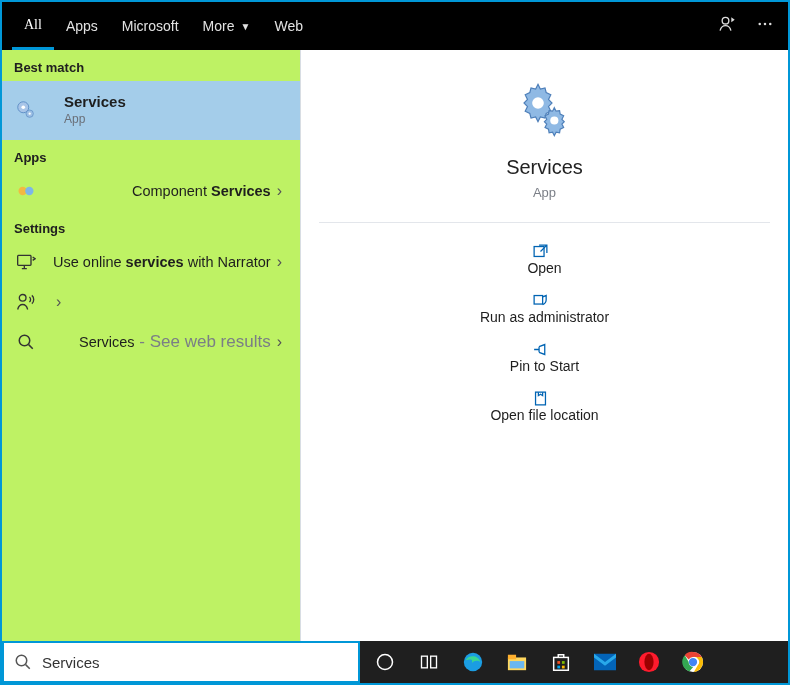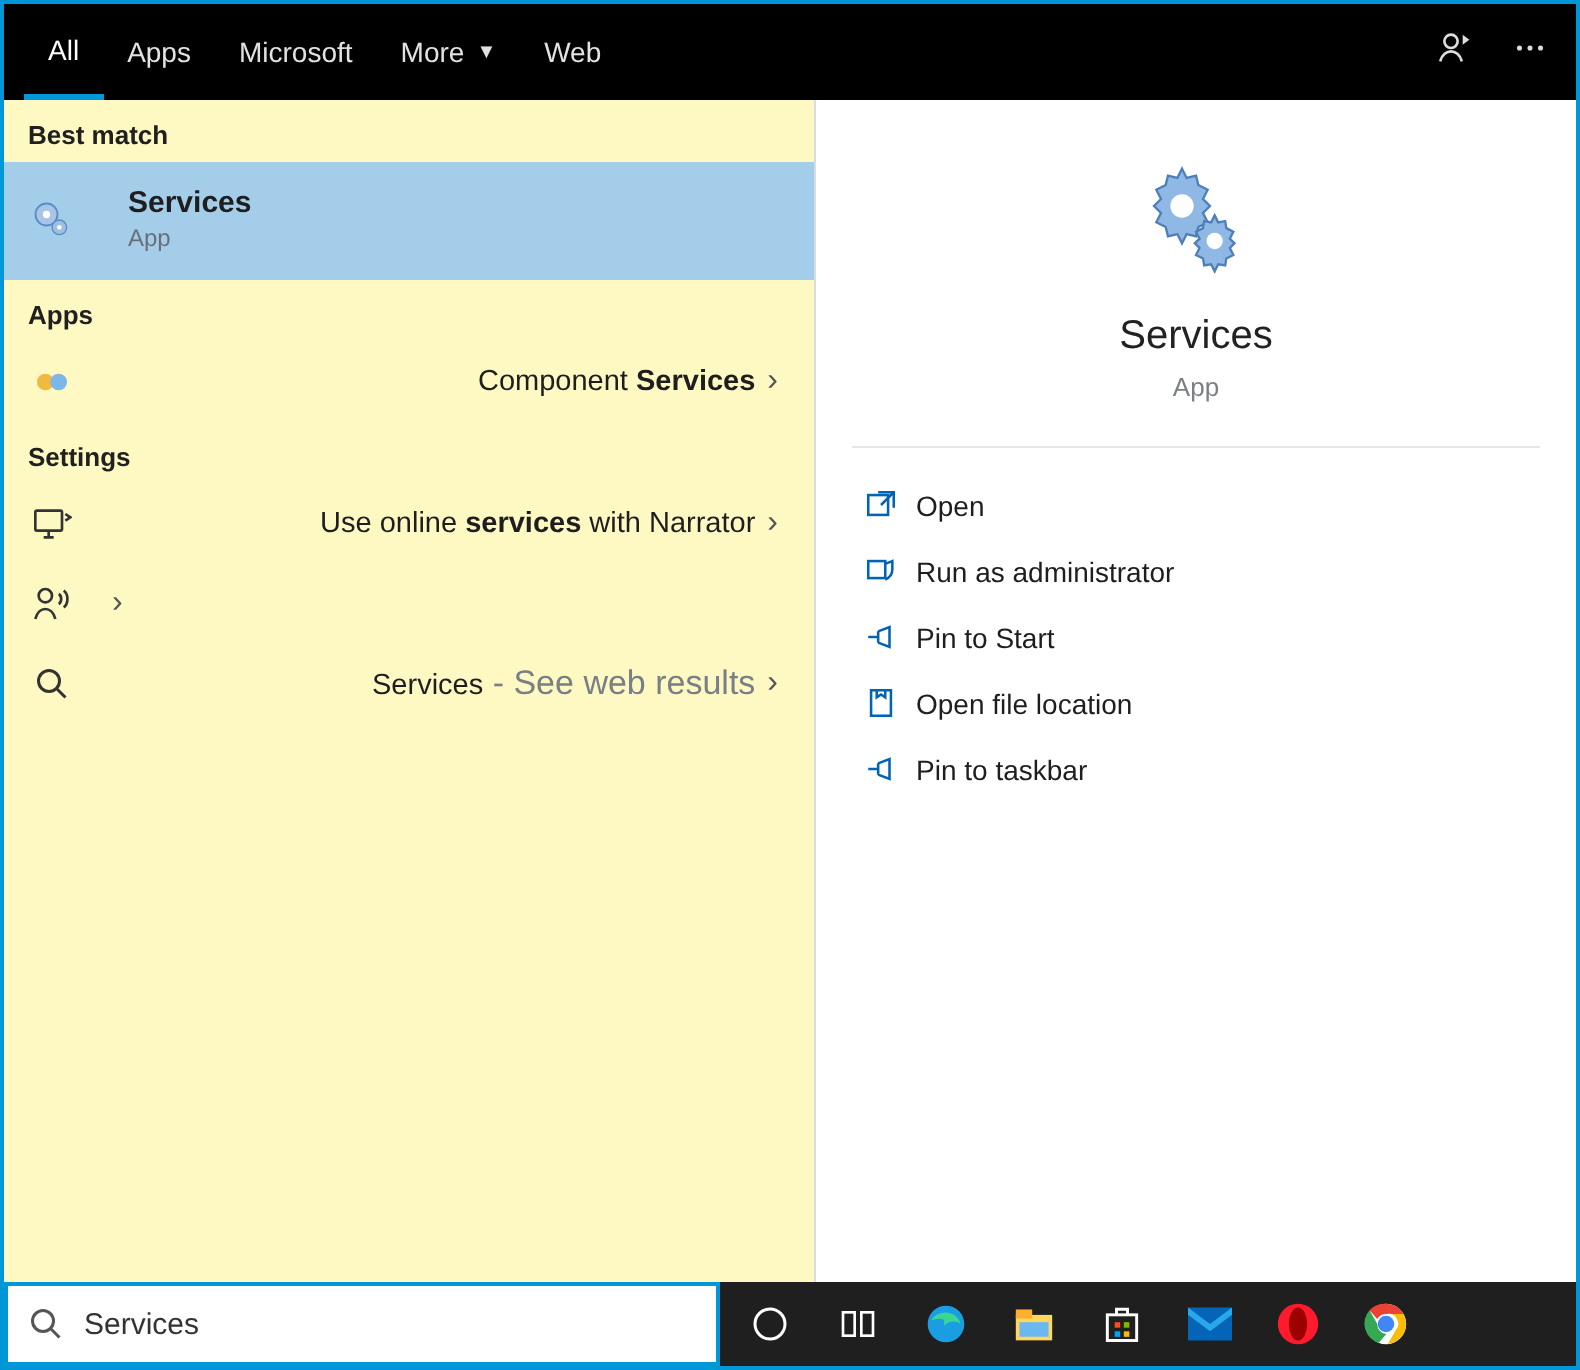--- a/index.html
+++ b/index.html
@@ -1,26 +1,26 @@
 <!DOCTYPE html>
 <html><head>
 <meta charset="utf-8">
 <style>
 * { box-sizing: border-box; margin: 0; padding: 0; font-family: "Segoe UI", Arial, sans-serif; }
 body { background: #fff; }
 .window { width: 790px; height: 685px; border: 2px solid #0097d7; background: #1a1a1a; position: relative; }
 .tabs { height: 48px; background: #000; display: flex; align-items: center; padding: 0 10px; position: relative; }
 .tab { color: #e2e2e2; font-size: 14px; padding: 0 12px; height: 100%; display: flex; align-items: center; cursor: pointer; }
-.tab.active { border-bottom: 3px solid #0097d7; color: #fff; }
+.tab.active { border-bottom: 3px solid #0097d7; color: #fff; font-family: Liberation Serif, serif; }
 .tab .caret { margin-left: 6px; font-size: 10px; }
 .tabs-right { position: absolute; right: 14px; top: 0; display: flex; align-items: center; height: 100%; gap: 18px; }
 .icon-btn { color: #ddd; font-size: 16px; cursor: pointer; }
 
 .content { display: flex; height: 591px; }
-.left { width: 405px; background: #fef9c3; position: relative; overflow: hidden; }
+.left { width: 298px; background: #bef264; position: relative; overflow: hidden; }
 .section-header { font-size: 13px; font-weight: 600; color: #202020; padding: 10px 12px 6px; }
 .result-row { display: flex; align-items: center; padding: 8px 12px; position: relative; cursor: pointer; }
 .result-row.selected { background: #a4cdea; }
 .result-row .ri-icon { width: 24px; height: 24px; display: flex; align-items: center; justify-content: center; margin-right: 12px; color: #222; flex-shrink: 0; }
 .result-row .body { flex: 1; text-align: right; }
 .result-row .title { font-size: 14.5px; color: #1e1e1e; }
 .result-row .web-suffix { color: #7a7e86; font-size: 17px; }
 .chev { color: #555; font-size: 16px; padding: 0 6px; }
 .selected-box { padding: 12px 12px 14px; }
 .gear-small svg { display:block; }
@@ -28,21 +28,21 @@
 .sel-title { font-size: 15px; font-weight: 700; color: #1e1e1e; }
 .sel-sub { font-size: 12px; color: #6a6f78; margin-top: 2px; }
 
 .right { flex: 1; background: #fff; border-left: 1px solid #d8dde3; }
 .preview-top { text-align: center; padding-top: 32px; }
 .big-icon { margin: 0 auto; }
 .preview-title { font-size: 20px; color: #222; margin-top: 14px; }
 .preview-sub { font-size: 13px; color: #7a7e86; margin-top: 6px; }
 .preview-div { height: 1px; background: #e3e6eb; margin: 22px 18px 0; }
 .actions { padding: 12px 18px 0; }
-.act { display: flex; align-items: center; padding: 8px 6px; cursor: pointer; }
+.act { display: flex; align-items: center; padding: 8px 6px; cursor: pointer; flex-direction: column; }
 .act .ic { width: 26px; color: #0064b3; display:flex; align-items:center; }
 .act .lbl { font-size: 14px; color: #1e1e1e; }
 
 .bottom { position: absolute; left: 0; bottom: 0; width: 100%; height: 42px; display: flex; }
 .searchbox { width: 358px; height: 100%; background: #fff; border: 2px solid #0097d7; display: flex; align-items: center; padding: 0 10px; }
 .searchbox .sicon { width: 18px; height: 18px; color: #555; margin-right: 10px; }
 .searchbox input { border: none; outline: none; font-size: 15px; color: #333; flex: 1; background: transparent; }
 .taskbar { flex: 1; height: 100%; background: #1f1f1f; display: flex; align-items: center; padding-left: 12px; gap: 18px; }
 .tb-item { width: 26px; height: 26px; display: flex; align-items: center; justify-content: center; cursor: pointer; }
 .result-row strong { font-weight: 600; }
@@ -197,28 +197,20 @@
         </div>
         <div class="act">
           <span class="ic">
               <svg width="17" height="17" viewBox="0 0 24 24" fill="none" stroke="#0064b3" stroke-width="1.8">
                 <rect x="5" y="3" width="14" height="18"></rect>
                 <path d="M9 3v5l3-2 3 2V3"></path>
               </svg>
             </span>
           <span class="lbl">Open file location</span>
         </div>
-        <div class="act">
-          <span class="ic">
-              <svg width="17" height="17" viewBox="0 0 24 24" fill="none" stroke="#0064b3" stroke-width="1.8">
-                <path d="M3 12h7M10 8v8M10 8l8-3v14l-8-3"></path>
-              </svg>
-            </span>
-          <span class="lbl">Pin to taskbar</span>
-        </div>
       </div>
     </div>
   </div>
 
   <div class="bottom">
     <div class="searchbox">
       <span class="sicon">
         <svg width="18" height="18" viewBox="0 0 24 24" fill="none" stroke="#555" stroke-width="2">
             <circle cx="10" cy="10" r="7"></circle>
             <path d="M21 21l-5.5-5.5"></path>

